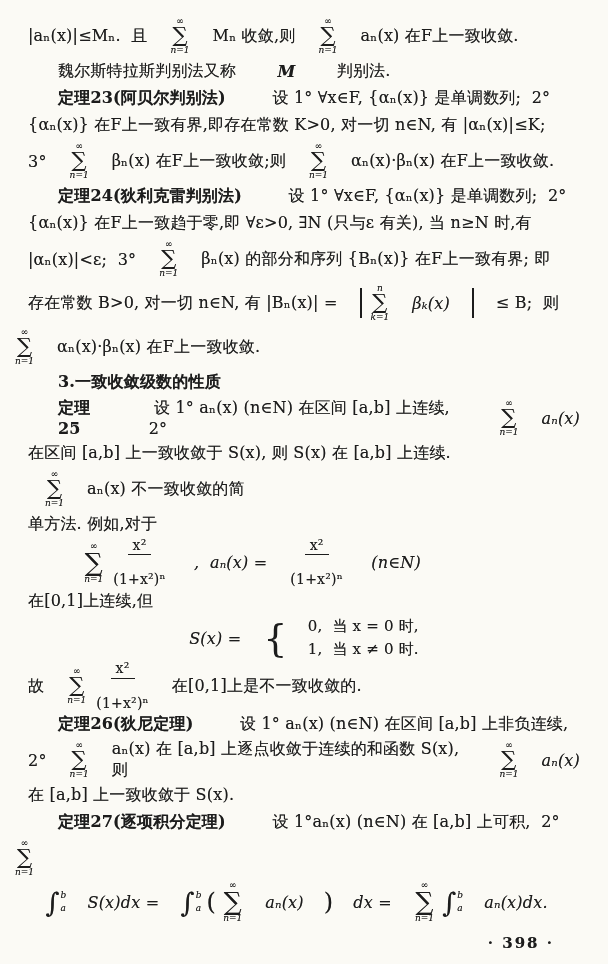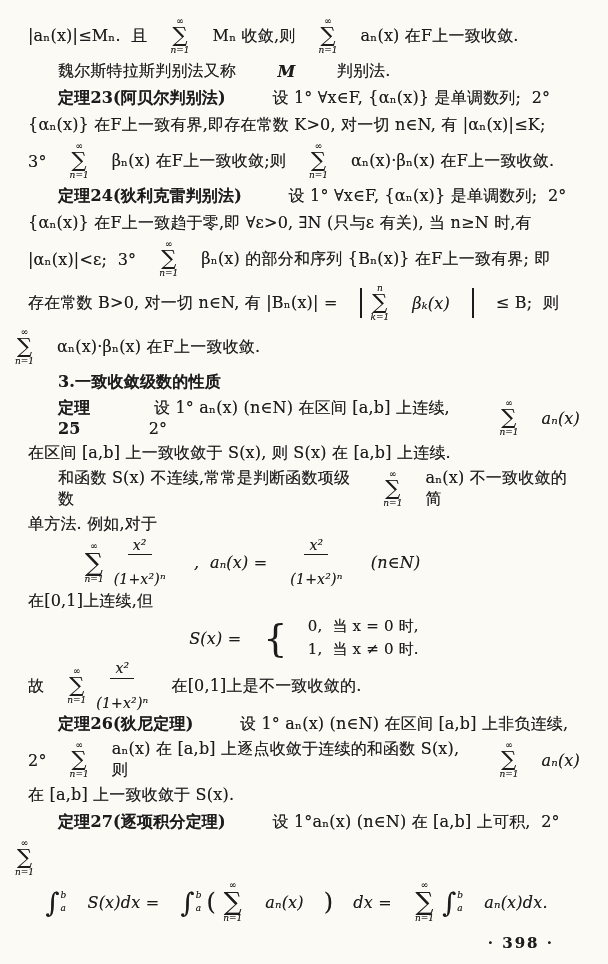--- a/index.html
+++ b/index.html
@@ -15,21 +15,21 @@
   .tall{min-height:44px;}
   .ind{padding-left:30px;}
   .ctr{justify-content:center;}
   .shiftl{padding-right:90px;}
   .bh{font-weight:bold;}
   .it{font-style:italic;}
   .sum{display:inline-flex;flex-direction:column;align-items:center;line-height:1;margin:0 5px;}
   .sum .lim{font-size:9px;font-style:italic;letter-spacing:0;}
   .sum .sig{font-size:21px;line-height:.95;font-style:normal;}
   .sum.disp .sig{font-size:25px;}
-  .frac{display:inline-flex;flex-direction:column;align-items:center;margin:0 5px;font-style:italic;line-height:1.1;}
+  .frac{display:inline-flex;flex-direction:column;align-items:center;margin:0 5px;line-height:1.1;}
   .frac .num{font-size:14px;padding:0 5px 1px;border-bottom:1.4px solid #1c1c1c;}
   .frac .den{font-size:14px;padding-top:17px;}
   .vbar{display:inline-block;width:2px;height:30px;background:#1c1c1c;margin:0 4px;}
   .integral{display:inline-flex;align-items:center;margin:0 3px;}
   .int-sign{font-size:27px;line-height:1;}
   .int-lims{display:inline-flex;flex-direction:column;font-size:9px;font-style:italic;line-height:1.5;margin-left:1px;}
   .cases{display:inline-flex;align-items:center;margin-left:4px;}
   .cases .brace{font-size:38px;font-weight:300;line-height:1;margin-right:2px;text-shadow:none;}
   .cases .rows{display:inline-flex;flex-direction:column;font-size:15px;line-height:1.55;justify-content:center;}
   .paren{font-size:24px;line-height:1;margin:0 2px;}
@@ -141,21 +141,20 @@
         <span class="lim">n=1</span>
       </span>
     <span class="seg it">aₙ(x)</span>
   </div>
 
   <div class="ln">
     <span class="seg">在区间 [a,b] 上一致收敛于 S(x), 则 S(x) 在 [a,b] 上连续.</span>
   </div>
 
   <div class="ln ind tall">
-    <span class="seg">和函数 S(x) 不连续,常常是判断函数项级数</span>
     <span class="sum">
         <span class="lim">∞</span>
         <span class="sig">∑</span>
         <span class="lim">n=1</span>
       </span>
     <span class="seg">aₙ(x) 不一致收敛的简</span>
   </div>
 
   <div class="ln">
     <span class="seg">单方法. 例如,对于</span>

